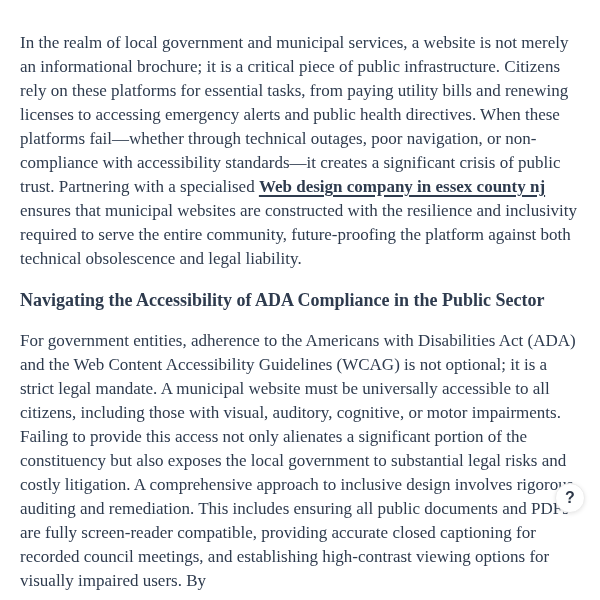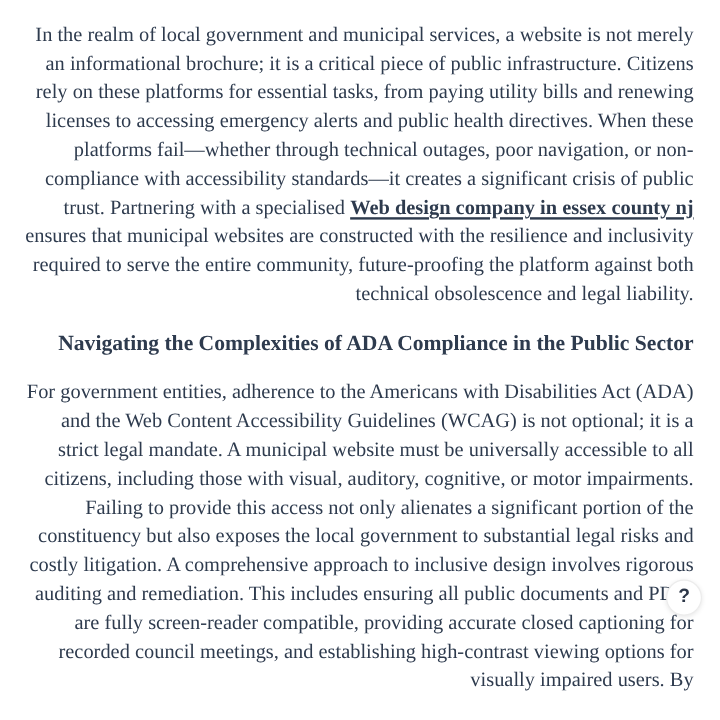--- a/index.html
+++ b/index.html
@@ -8,25 +8,25 @@
   }
   body {
     width: 600px;
     height: 600px;
     overflow: hidden;
     position: relative;
     background: #ffffff;
     font-family: "Liberation Serif", serif;
   }
   .article {
-    padding: 17px 22px 0 20px;
+    padding: 31px 22px 0 20px;
     color: #2e3b4e;
     font-size: 17px;
     line-height: 24px;
-    text-align: right;
+    text-align: left;
   }
   .article p {
     margin: 0 0 16px 0;
   }
   .article h3 {
     margin: 0 0 16px 0;
     font-size: 18px;
     line-height: 26px;
     font-weight: 700;
     color: #2e3b4e;
@@ -64,20 +64,20 @@
     line-height: 1;
     color: #2d3748;
   }
 </style>
 </head>
 <body>
 
 <div class="article">
   <p><span>In the realm of local government and municipal services, a website is not merely an informational brochure; it is a critical piece of public infrastructure. Citizens rely on these platforms for essential tasks, from paying utility bills and renewing licenses to accessing emergency alerts and public health directives. When these platforms fail—whether through technical outages, poor navigation, or non-compliance with accessibility standards—it creates a significant crisis of public trust. Partnering with a specialised </span><a class="inline-link">Web design company in essex county nj</a><span> ensures that municipal websites are constructed with the resilience and inclusivity required to serve the entire community, future-proofing the platform against both technical obsolescence and legal liability.</span></p>
 
-  <h3>Navigating the Complexities of ADA Compliance in the Public Sector</h3>
+  <h3>Navigating the Accessibility of ADA Compliance in the Public Sector</h3>
 
   <p>For government entities, adherence to the Americans with Disabilities Act (ADA) and the Web Content Accessibility Guidelines (WCAG) is not optional; it is a strict legal mandate. A municipal website must be universally accessible to all citizens, including those with visual, auditory, cognitive, or motor impairments. Failing to provide this access not only alienates a significant portion of the constituency but also exposes the local government to substantial legal risks and costly litigation. A comprehensive approach to inclusive design involves rigorous auditing and remediation. This includes ensuring all public documents and PDFs are fully screen-reader compatible, providing accurate closed captioning for recorded council meetings, and establishing high-contrast viewing options for visually impaired users. By</p>
 </div>
 
 <button class="help-button">
   <span>?</span>
 </button>
 
 </body></html>

